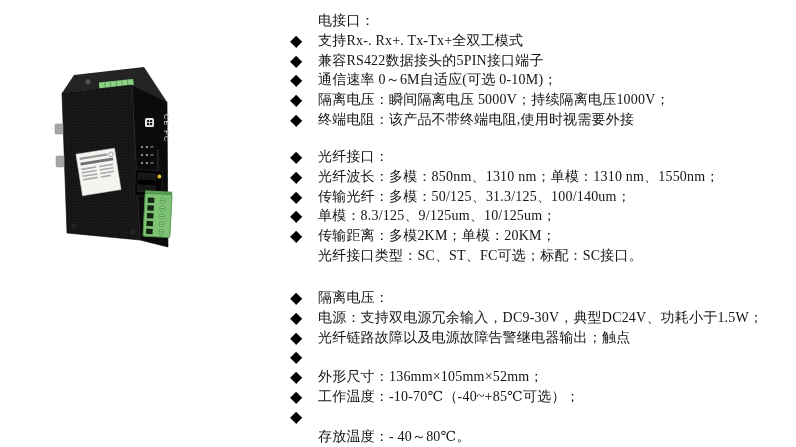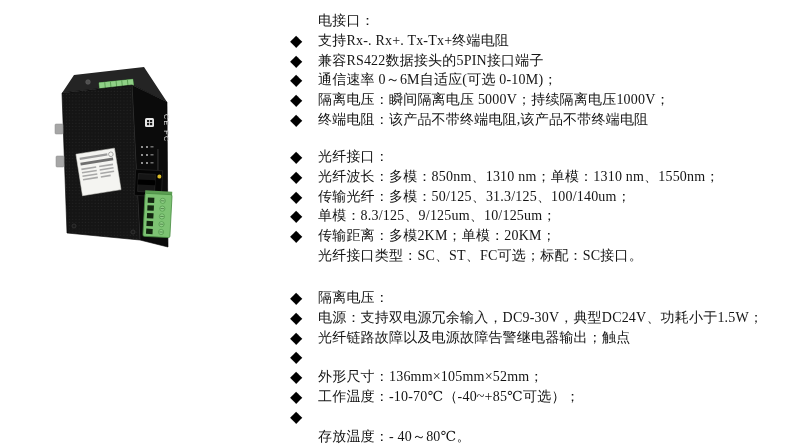--- a/index.html
+++ b/index.html
@@ -130,37 +130,37 @@
 </div>
 
 <div class="spec">
     <div class="section" style="top: 12px;">
       <div class="line">
         <span class="bullet"></span>
         <span class="text">电接口：</span>
       </div>
       <div class="line">
         <span class="bullet">◆</span>
-        <span class="text">支持Rx-. Rx+. Tx-Tx+终端电阻</span>
+        <span class="text">支持Rx-. Rx+. Tx-Tx+全双工模式</span>
       </div>
       <div class="line">
         <span class="bullet">◆</span>
         <span class="text">兼容RS422数据接头的5PIN接口端子</span>
       </div>
       <div class="line">
         <span class="bullet">◆</span>
         <span class="text">通信速率 0～6M自适应(可选 0-10M)；</span>
       </div>
       <div class="line">
         <span class="bullet">◆</span>
         <span class="text">隔离电压：瞬间隔离电压 5000V；持续隔离电压1000V；</span>
       </div>
       <div class="line">
         <span class="bullet">◆</span>
-        <span class="text">终端电阻：该产品不带终端电阻,该产品不带终端电阻</span>
+        <span class="text">终端电阻：该产品不带终端电阻,使用时视需要外接</span>
       </div>
     </div>
     <div class="section" style="top: 148px;">
       <div class="line">
         <span class="bullet">◆</span>
         <span class="text">光纤接口：</span>
       </div>
       <div class="line">
         <span class="bullet">◆</span>
         <span class="text">光纤波长：多模：850nm、1310 nm；单模：1310 nm、1550nm；</span>

